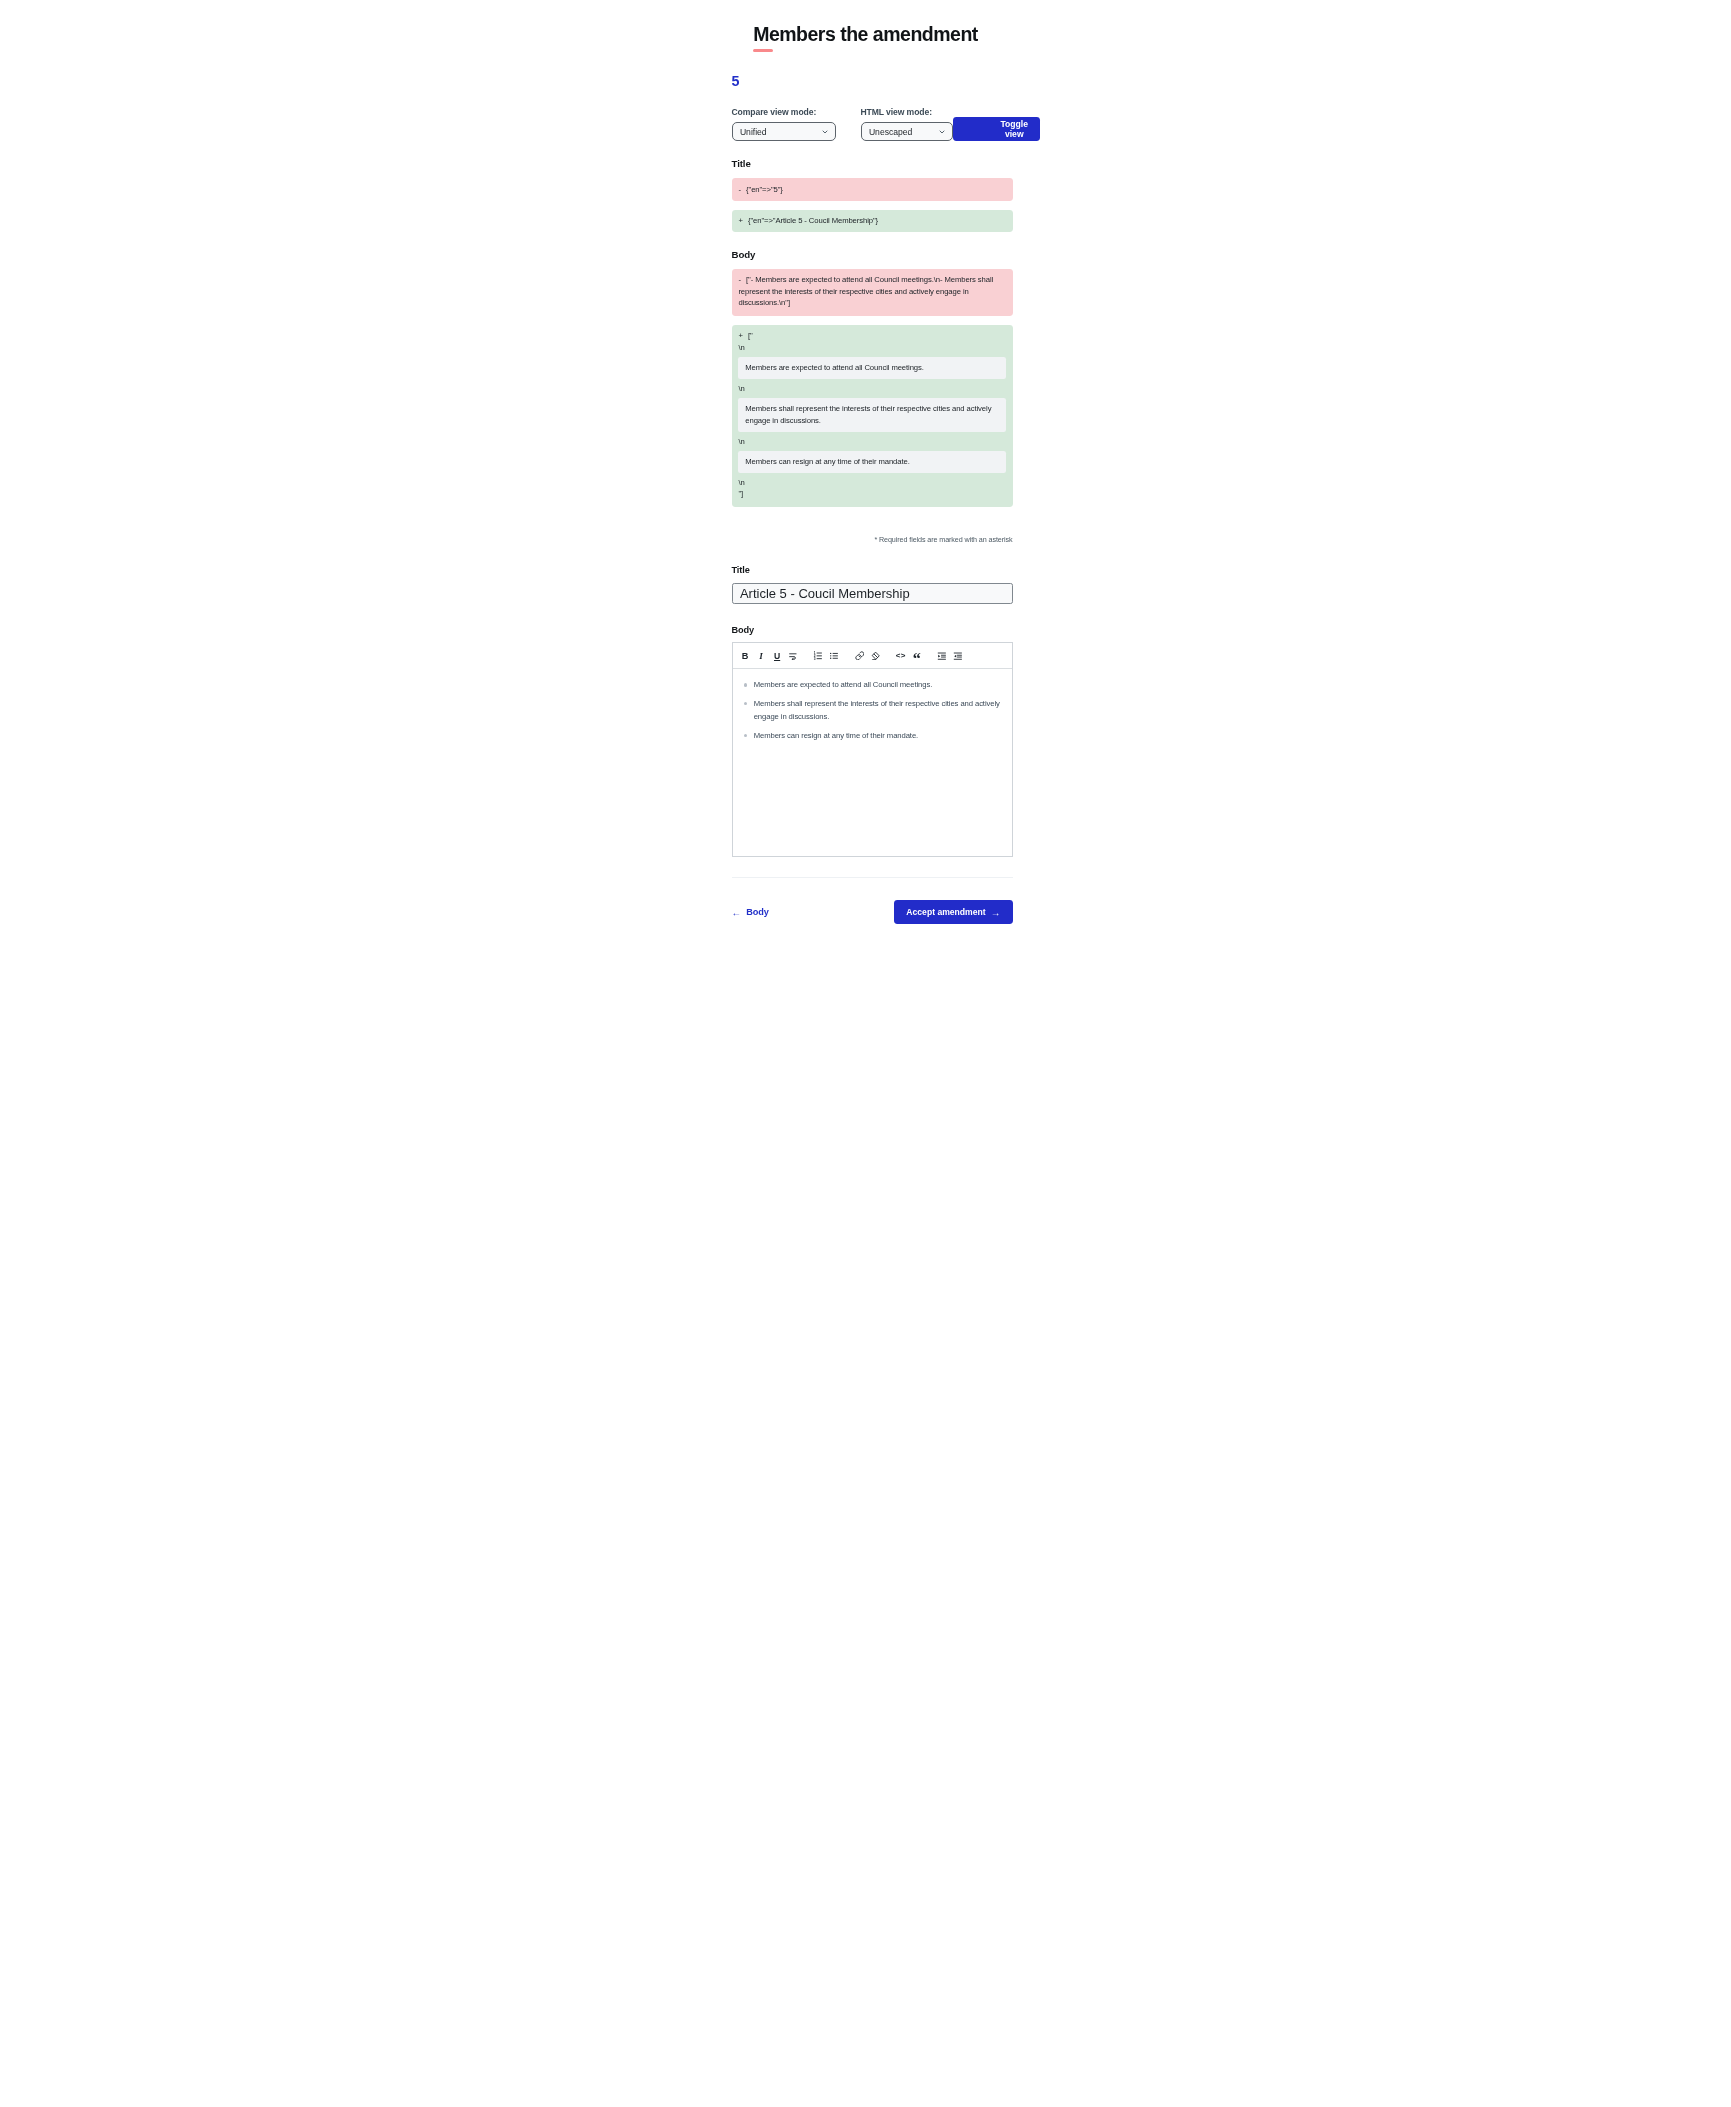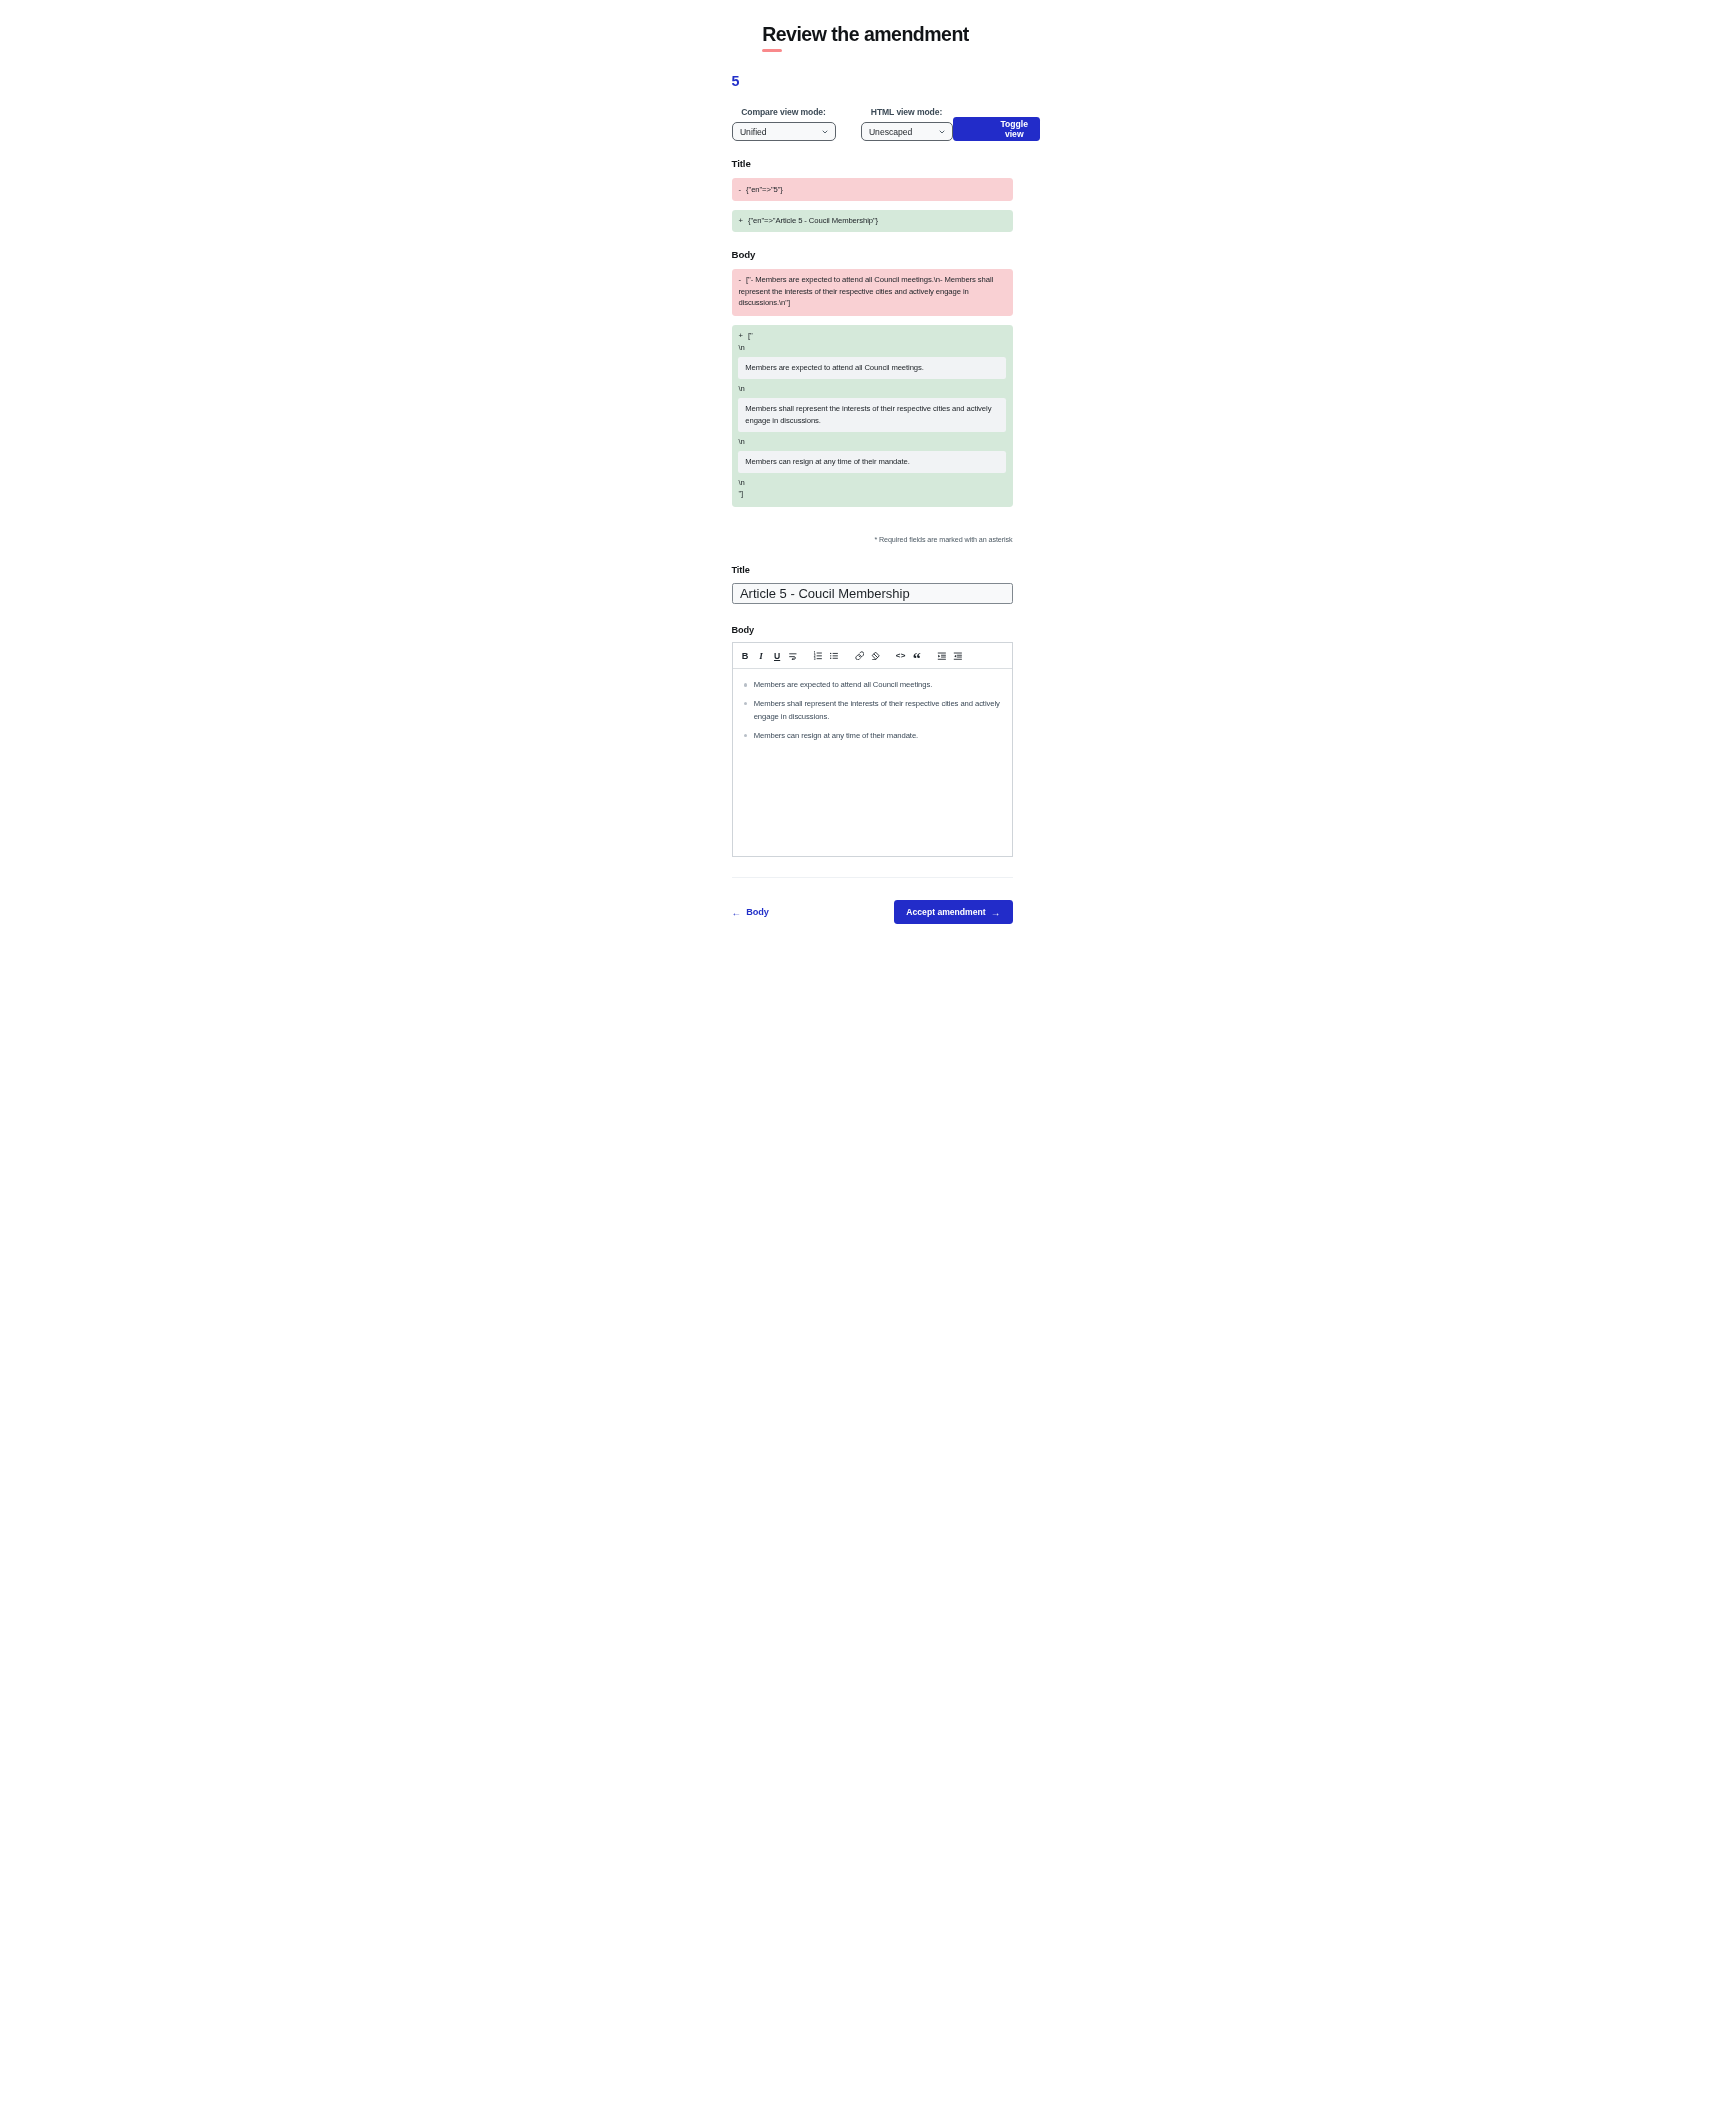--- a/index.html
+++ b/index.html
@@ -15,21 +15,21 @@
   
   .h1-wrap { display: flex; flex-direction: column; align-items: center; margin-top: 24px; }
   .h1-inner { display: inline-block; text-align: left; }
   h1 { font-size: 19.5px; font-weight: 700; letter-spacing: -0.5px; color: #111417; line-height: 1.1; }
   .heading-accent { width: 19.5px; height: 2.9px; border-radius: 1.7px; background: #f9898b; margin-top: 4px; }
 
   .amendment-number { margin-top: 20.6px; font-size: 14.3px; font-weight: 700; color: #2230c9; }
 
   
   .controls-row { display: flex; align-items: flex-end; margin-top: 18.3px; }
-  .control-group { display: flex; flex-direction: column; align-items: center; }
+  .control-group { display: flex; flex-direction: column; }
   .control-group + .control-group { margin-left: 25px; }
   .control-label { font-size: 8.6px; font-weight: 700; color: #3d4b57; margin-bottom: 5.2px; }
   .select-wrap { position: relative; }
   select {
     appearance: none; -webkit-appearance: none;
     font-family: "Liberation Sans", sans-serif;
     font-size: 8.6px; color: #1d2227;
     background: #f8f9fa;
     border: 0.6px solid #5d646b; border-radius: 5px;
     height: 19px; padding: 0 19.5px 0 7.4px; width: 100%;
@@ -122,21 +122,21 @@
   }
   .arrow-glyph { font-size: 9.7px; font-weight: 400; }
 </style>
 </head>
 <body>
 
 <div class="page">
 
   <div class="h1-wrap">
     <div class="h1-inner">
-      <h1>Review the amendment</h1>
+      <h1>Members the amendment</h1>
       <div class="heading-accent"></div>
     </div>
   </div>
 
   <div class="content">
 
     <div class="amendment-number">5</div>
 
     <div class="controls-row">
       <div class="control-group">

